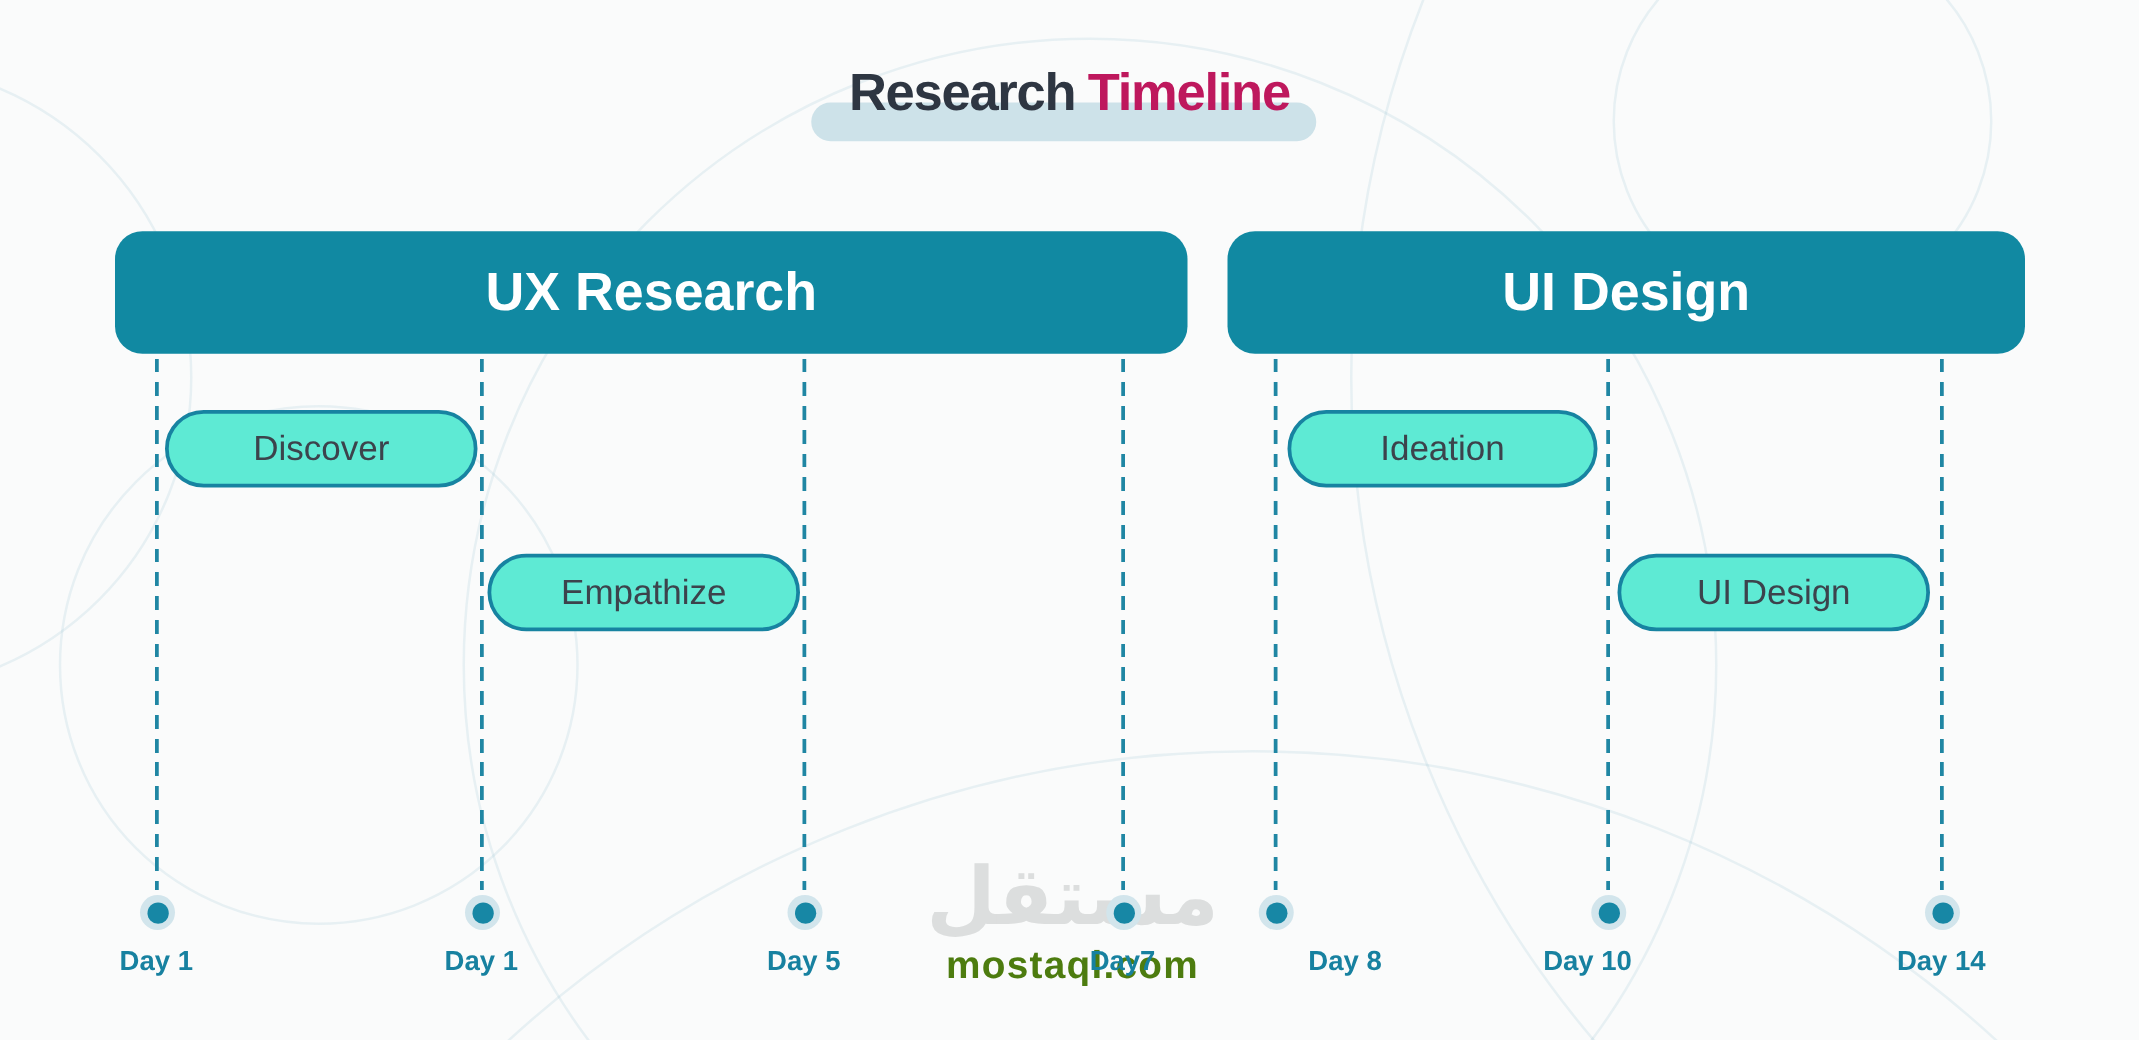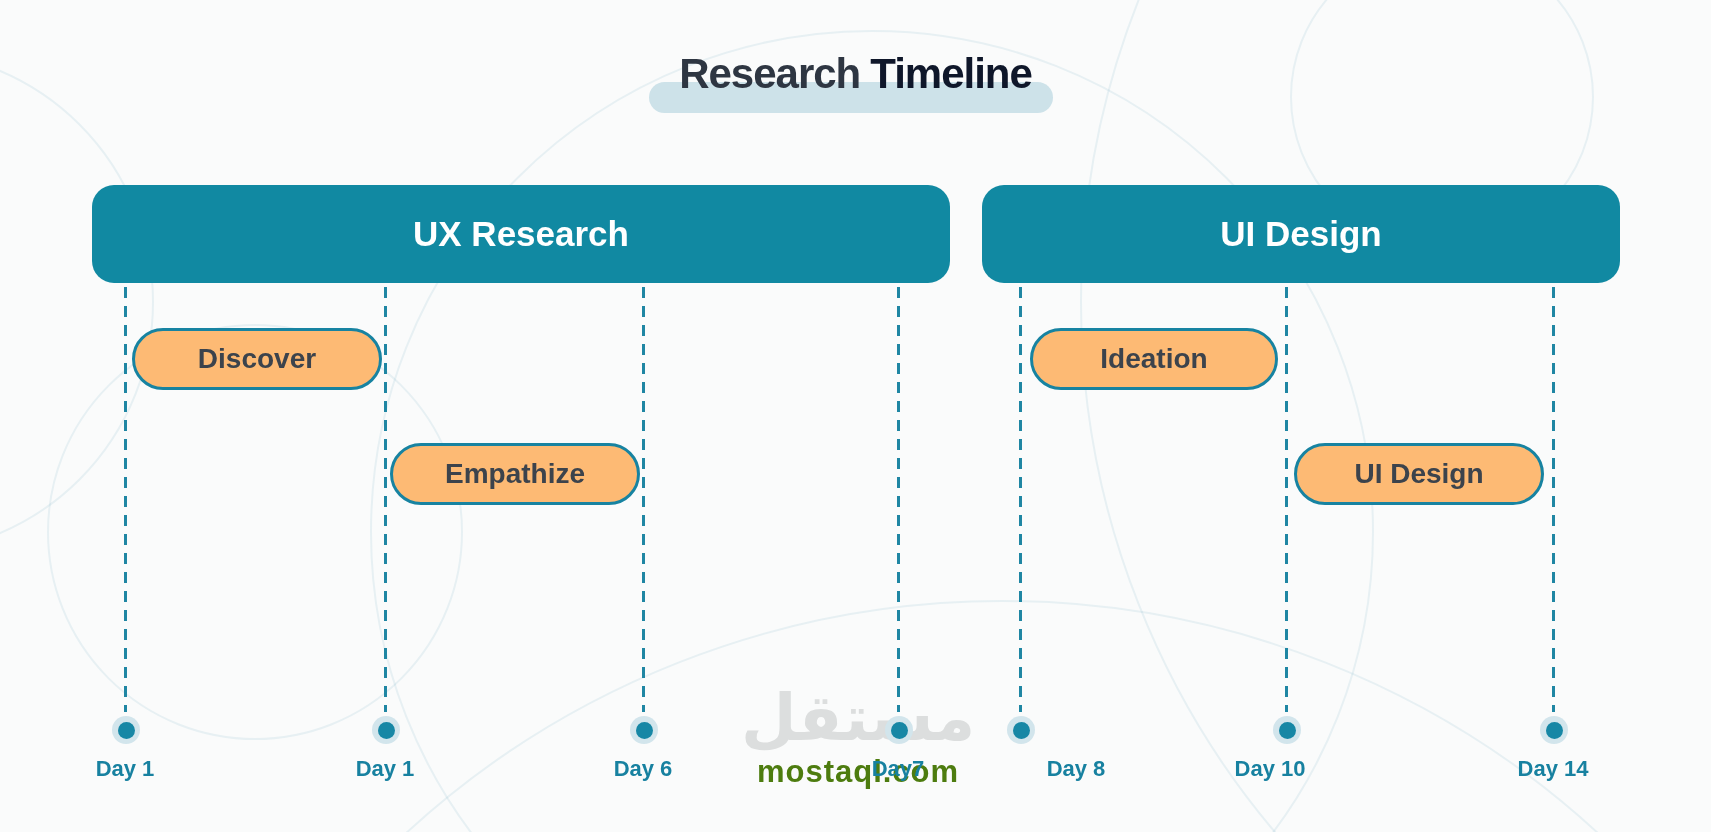--- a/index.html
+++ b/index.html
@@ -20,44 +20,44 @@
   
   .wm{position:absolute;left:658px;top:684px;width:400px;text-align:center;z-index:1;}
   .wm-ar{font-size:64px;font-weight:700;color:#dcdede;line-height:68px;font-family:"DejaVu Sans",sans-serif;}
   .wm-domain{font-size:31px;font-weight:700;color:#4d7c0f;letter-spacing:1px;line-height:32px;margin-top:4px;}
 
   
   .title-hl{position:absolute;left:649px;top:82px;width:404px;height:31px;border-radius:16px;background:#cde2e9;z-index:2;}
   .title{position:absolute;left:0;top:50px;width:100%;margin:0;text-align:center;
     font-size:42px;font-weight:700;letter-spacing:-1px;line-height:48px;z-index:3;}
   .t-dark{color:#2e3642;}
-  .t-accent{color:#0f172a;margin-left:10px;}
+  .t-accent{color:#be185d;margin-left:10px;}
 
   
   .phase{position:absolute;top:185px;height:98px;background:#1189a2;border-radius:22px;
     display:flex;align-items:center;justify-content:center;z-index:4;}
-  .phase span{color:#ffffff;font-size:35px;font-weight:700;}
+  .phase span{color:#ffffff;font-size:43px;font-weight:700;}
 
   
   .vline{position:absolute;top:287px;height:425px;width:3px;z-index:2;
     background:repeating-linear-gradient(180deg,#1f86a3 0px,#1f86a3 11px,transparent 11px,transparent 19px);}
 
   
   .dot{position:absolute;top:716px;width:28px;height:28px;border-radius:50%;background:#d2e5ec;
     display:flex;align-items:center;justify-content:center;z-index:3;}
   .dot-core{width:17px;height:17px;border-radius:50%;background:#1787a5;}
 
   
   .day-label{position:absolute;top:756px;width:120px;text-align:center;
     color:#1781a0;font-size:22px;font-weight:700;z-index:3;}
 
   
-  .task{position:absolute;height:62px;border-radius:31px;background:#fdba74;border:3px solid #1783a1;
+  .task{position:absolute;height:62px;border-radius:31px;background:#5eead4;border:3px solid #1783a1;
     box-sizing:border-box;display:flex;align-items:center;justify-content:center;
-    color:#3c434c;font-size:28px;font-weight:700;z-index:5;}
+    color:#3c434c;font-size:28px;font-weight:400;z-index:5;}
 </style>
 </head>
 <body>
 
 <div class="stage">
 
   <div class="deco d1"></div>
   <div class="deco d2"></div>
   <div class="deco d3"></div>
   <div class="deco d4"></div>
@@ -104,21 +104,21 @@
     </div>
   <div class="dot" style="left:1273px;">
       <div class="dot-core"></div>
     </div>
   <div class="dot" style="left:1540px;">
       <div class="dot-core"></div>
     </div>
 
   <div class="day-label" style="left:65px;">Day 1</div>
   <div class="day-label" style="left:325px;">Day 1</div>
-  <div class="day-label" style="left:583px;">Day 6</div>
+  <div class="day-label" style="left:583px;">Day 5</div>
   <div class="day-label" style="left:838px;">Day7</div>
   <div class="day-label" style="left:1016px;">Day 8</div>
   <div class="day-label" style="left:1210px;">Day 10</div>
   <div class="day-label" style="left:1493px;">Day 14</div>
 
   <div class="task" style="left:132px;top:328px;width:250px;">Discover</div>
   <div class="task" style="left:390px;top:443px;width:250px;">Empathize</div>
   <div class="task" style="left:1030px;top:328px;width:248px;">Ideation</div>
   <div class="task" style="left:1294px;top:443px;width:250px;">UI Design</div>
 

